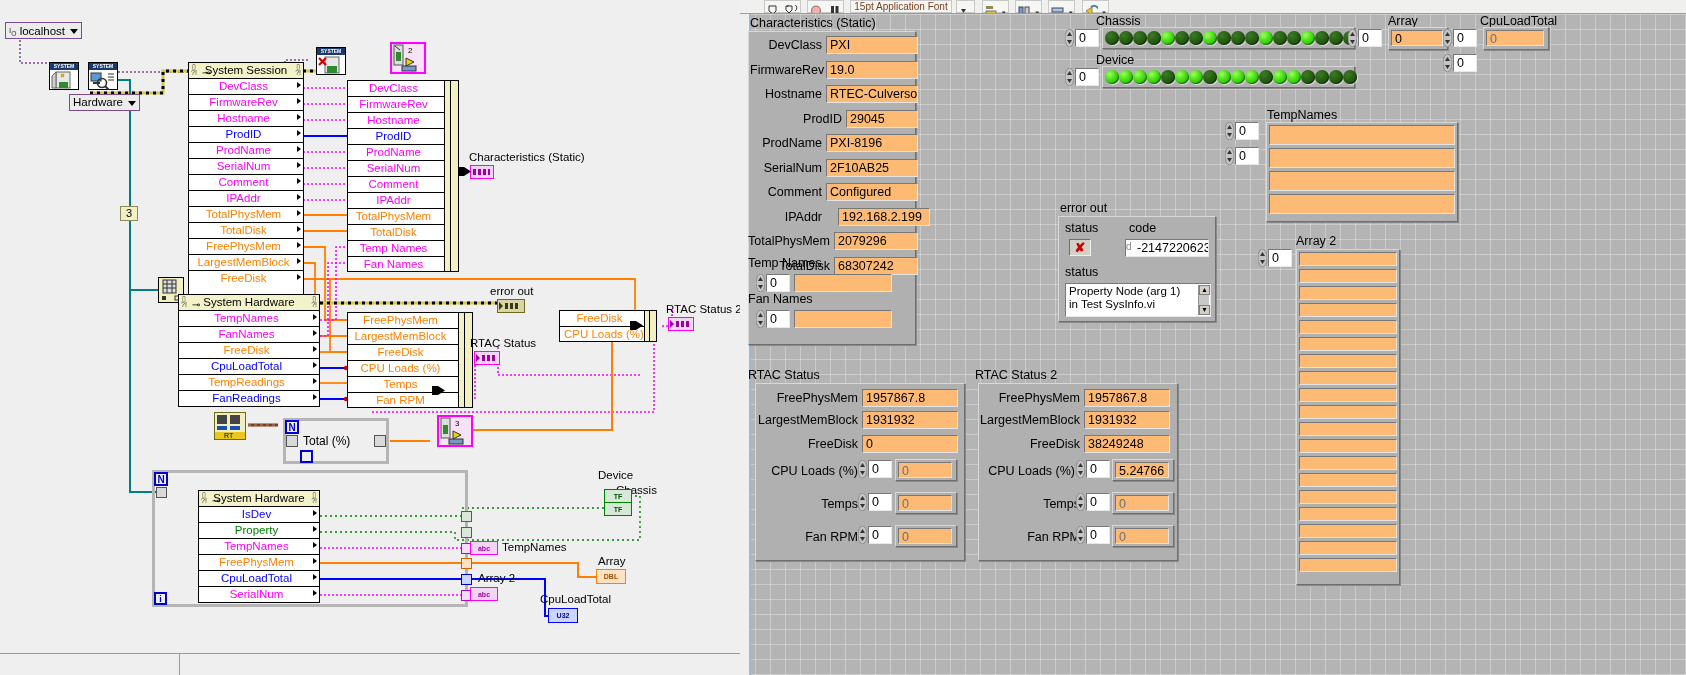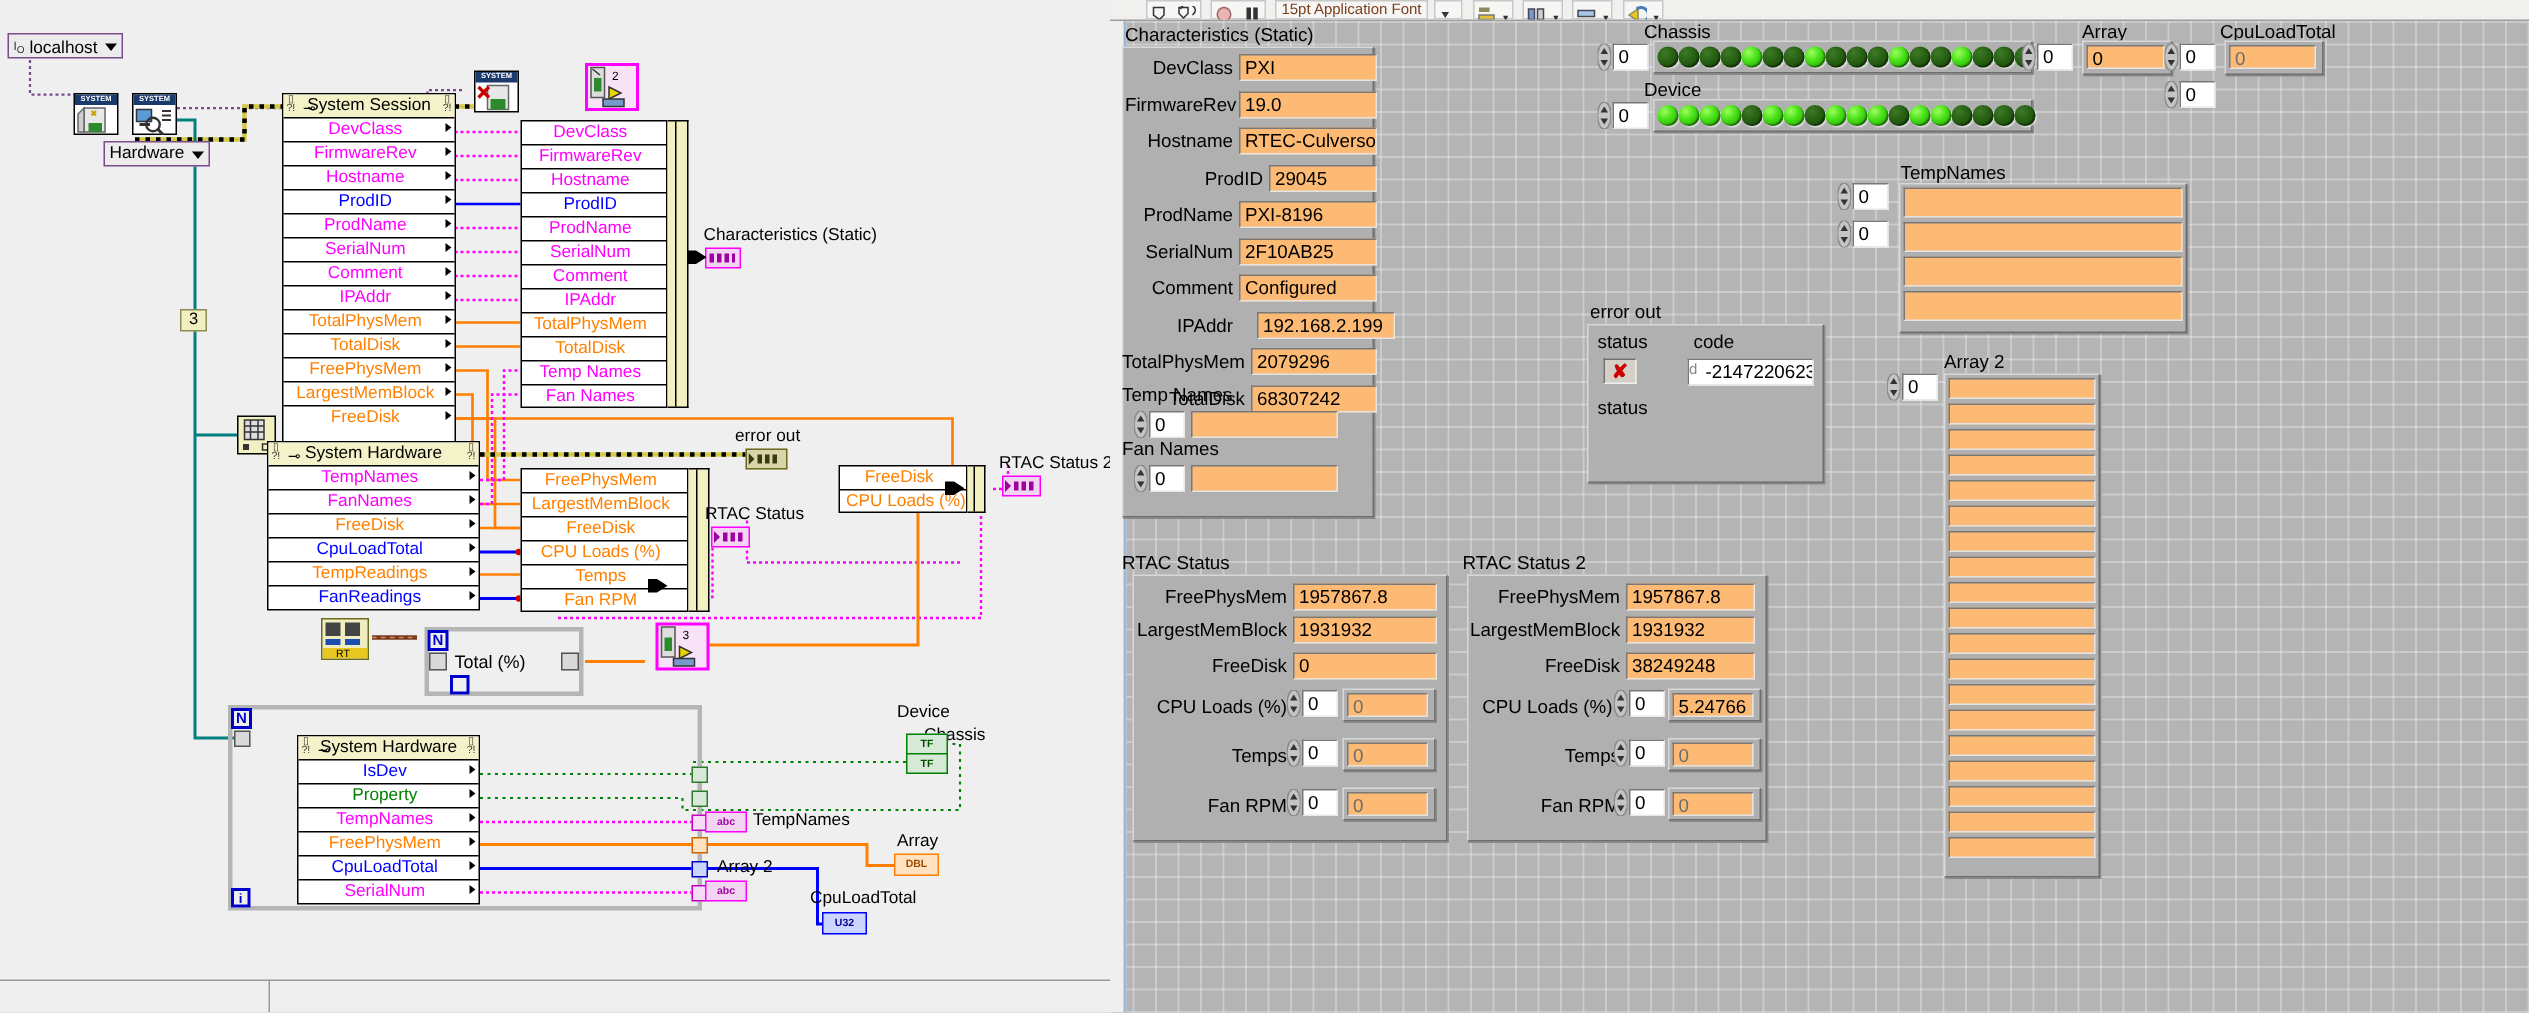--- a/index.html
+++ b/index.html
@@ -830,20 +830,28 @@
     <div class="fp-label" style="left:6px;top:4px;"><span>status</span></div>
     <div class="fp-label" style="left:70px;top:4px;"><span>code</span></div>
     <div class="xbtn" style="left:10px;top:22px;width:22px;height:17px;">
       <span>✘</span>
     </div>
     <div class="fp-numctl" style="left:66px;top:22px;width:84px;height:18px;padding-left:11px;">
       <span>-2147220623</span>
     </div>
     <div style="position:absolute;left:67px;top:24px;font-size:10px;color:#888;"><span>d</span></div>
     <div class="fp-label" style="left:6px;top:48px;"><span>status</span></div>
+    <div class="srcbox" style="left:6px;top:66px;width:146px;height:34px;">
+      <div>Property Node (arg 1)</div>
+      <div>in Test SysInfo.vi</div>
+      <div class="srcscroll">
+        <div class="sb" style="top:0;">▲</div>
+        <div class="sb" style="bottom:0;">▼</div>
+      </div>
+    </div>
   </div>
 
   <div class="fp-label" style="left:556px;top:234px;"><span>Array 2</span></div>
   <div class="spin" style="left:518px;top:249px;">
     <svg width="9" height="18">
         <ellipse cx="4.5" cy="9" rx="4.5" ry="9" fill="#c4c4c4" stroke="#8a8a8a"></ellipse>
         <polygon points="4.5,3 7,7 2,7" fill="#333"></polygon>
         <polygon points="4.5,15 7,11 2,11" fill="#333"></polygon>
       </svg>
   </div>

